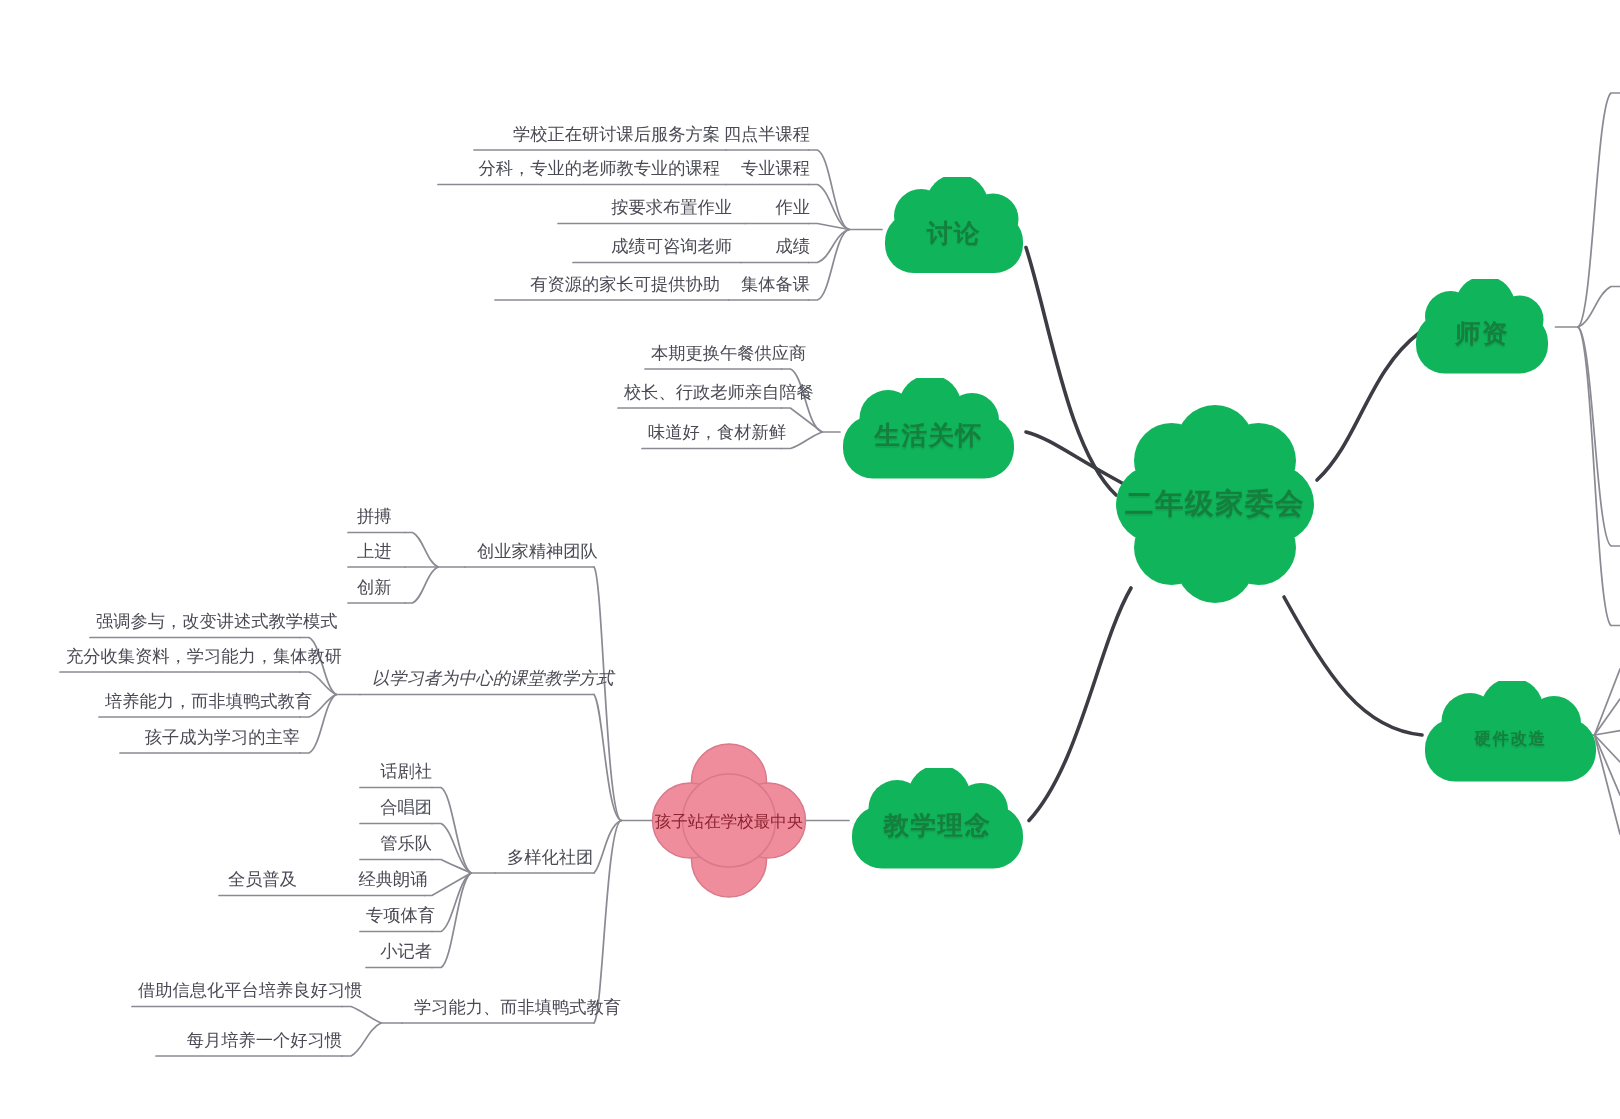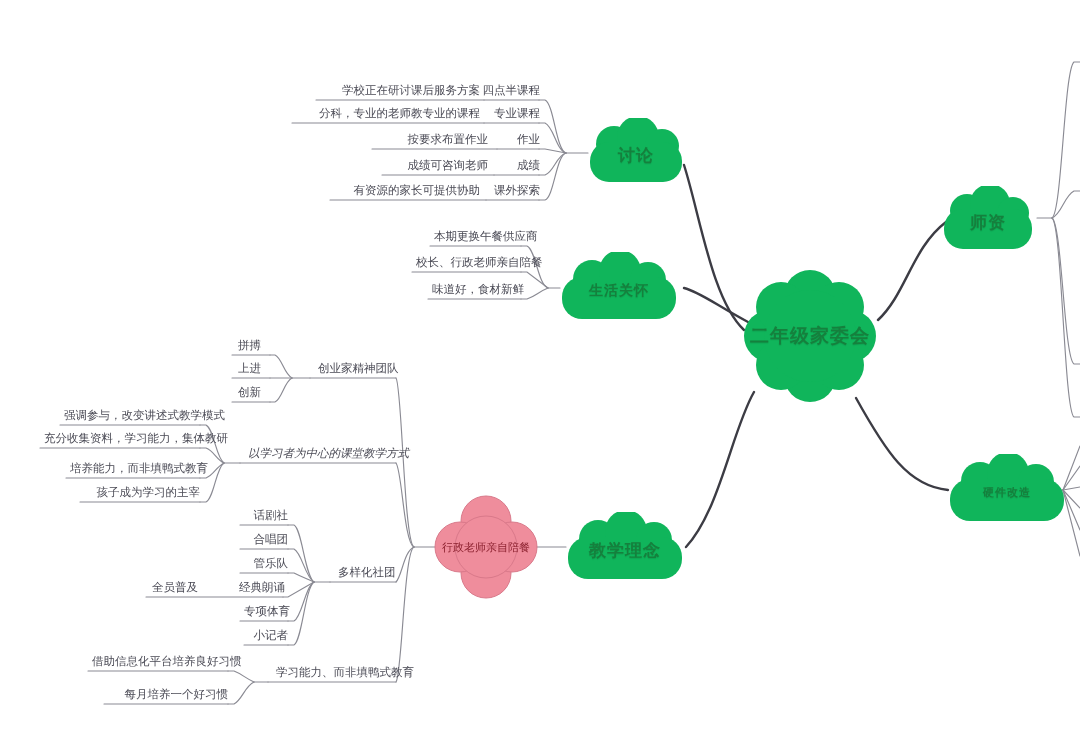--- a/index.html
+++ b/index.html
@@ -190,21 +190,21 @@
 
   <div class="cloud" style="left:556px;top:252px;width:126px;height:72px;">
     <svg width="126" height="72" viewBox="0 0 126 72">
       <g fill="#10b55b">
         <circle cx="36" cy="27" r="19"></circle>
           <circle cx="64" cy="19" r="21"></circle>
           <circle cx="92" cy="28" r="18"></circle>
         <rect x="6" y="25" width="114" height="42" rx="20"></rect>
       </g>
     </svg>
-    <span class="lbl" style="font-size:14px;margin-top:5px;">生活关怀</span>
+    <span class="lbl" style="font-size:17px;margin-top:5px;">生活关怀</span>
   </div>
 
   <div class="cloud" style="left:562px;top:512px;width:126px;height:72px;">
     <svg width="126" height="72" viewBox="0 0 126 72">
       <g fill="#10b55b">
         <circle cx="36" cy="27" r="19"></circle>
           <circle cx="64" cy="19" r="21"></circle>
           <circle cx="92" cy="28" r="18"></circle>
         <rect x="6" y="25" width="114" height="42" rx="20"></rect>
       </g>
@@ -239,28 +239,28 @@
   <div class="quat" style="left:434px;top:495px;width:104px;height:104px;">
     <svg width="104" height="104" viewBox="0 0 104 104">
       <g fill="#ef8d9c" stroke="#d9798a" stroke-width="1">
         <circle cx="52" cy="26" r="25"></circle>
           <circle cx="52" cy="78" r="25"></circle>
         <circle cx="26" cy="52" r="25"></circle>
           <circle cx="78" cy="52" r="25"></circle>
         <circle cx="52" cy="52" r="31"></circle>
       </g>
     </svg>
-    <span class="lbl">行政老师亲自陪餐</span>
+    <span class="lbl">孩子站在学校最中央</span>
   </div>
 
   <div class="leaf r" style="left:384px;top:84px;width:152px;">四点半课程</div>
   <div class="leaf r" style="left:384px;top:107px;width:152px;">专业课程</div>
   <div class="leaf r" style="left:394px;top:133px;width:142px;">作业</div>
   <div class="leaf r" style="left:394px;top:159px;width:142px;">成绩</div>
-  <div class="leaf r" style="left:384px;top:184px;width:152px;">课外探索</div>
+  <div class="leaf r" style="left:384px;top:184px;width:152px;">集体备课</div>
 
   <div class="leaf r" style="left:316px;top:84px;width:160px;">学校正在研讨课后服务方案</div>
   <div class="leaf r" style="left:292px;top:107px;width:184px;">分科，专业的老师教专业的课程</div>
   <div class="leaf r" style="left:372px;top:133px;width:112px;">按要求布置作业</div>
   <div class="leaf r" style="left:382px;top:159px;width:102px;">成绩可咨询老师</div>
   <div class="leaf r" style="left:330px;top:184px;width:146px;">有资源的家长可提供协助</div>
 
   <div class="leaf r" style="left:430px;top:230px;width:88px;">本期更换午餐供应商</div>
   <div class="leaf r" style="left:412px;top:256px;width:106px;">校长、行政老师亲自陪餐</div>
   <div class="leaf r" style="left:428px;top:283px;width:90px;">味道好，食材新鲜</div>

